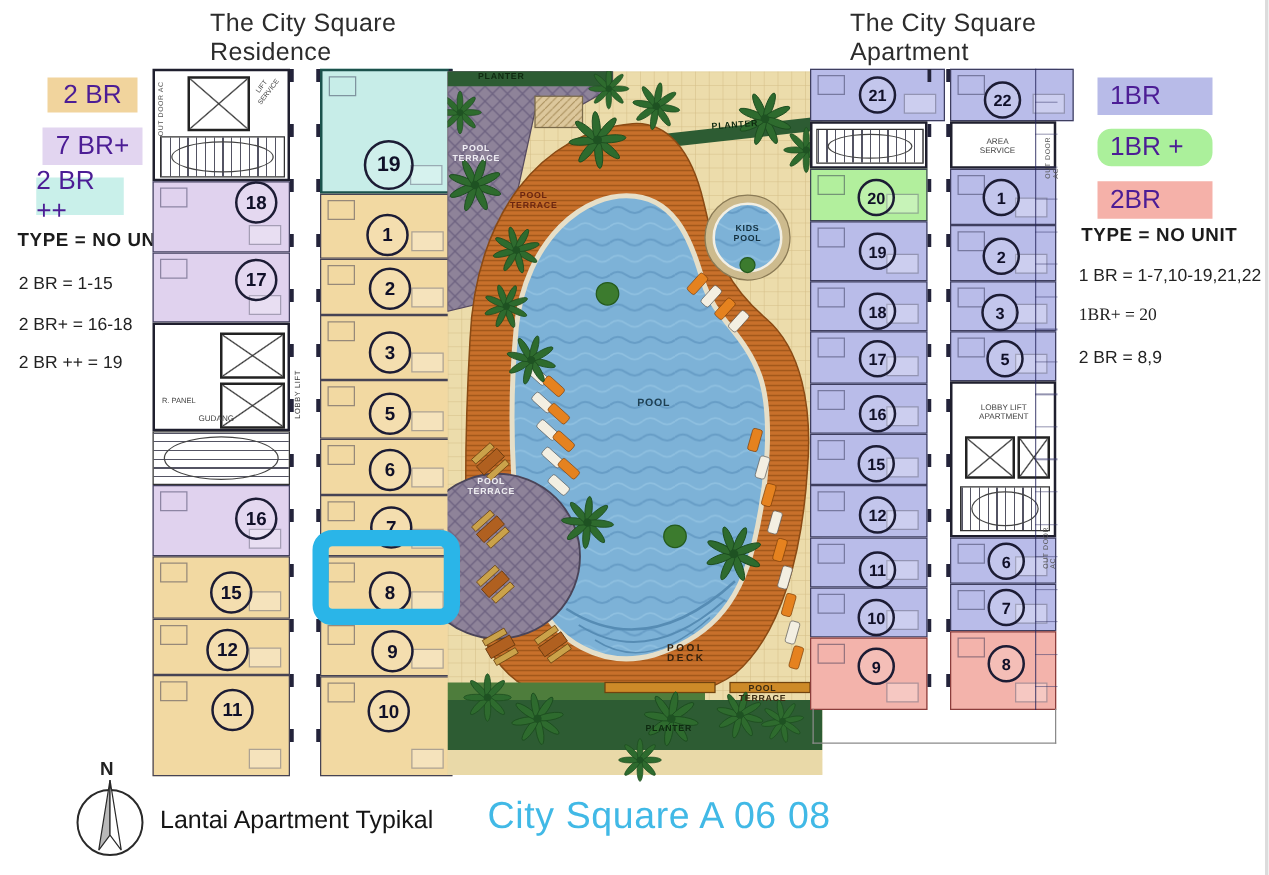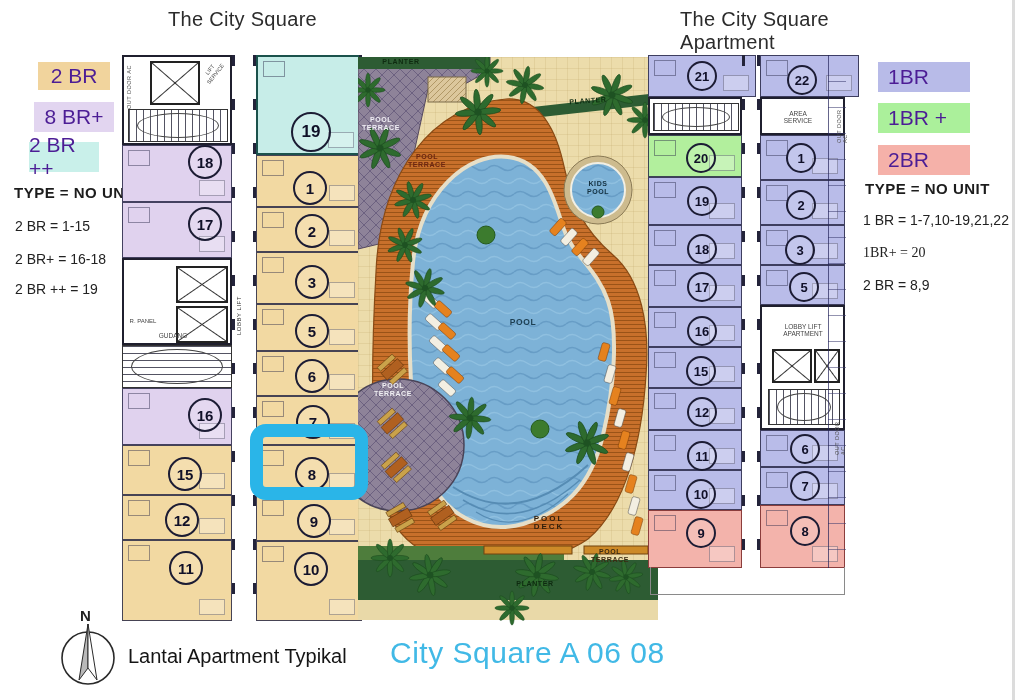--- a/index.html
+++ b/index.html
@@ -9,21 +9,21 @@
   
   .bigtitle{position:absolute;font-size:20px;line-height:23px;color:#2c2c2c;letter-spacing:.3px;}
   
   .sw{position:absolute;display:flex;align-items:center;justify-content:center;
       font-size:21px;color:#4c1d95;box-sizing:border-box;}
   .sw.leftpad{justify-content:flex-start;padding-left:10px;}
   .sw-tan{background:#f1d49d;}
   .sw-lav{background:#e2d5f0;}
   .sw-cyn{background:#c9f0ea;}
   .sw-per{background:#b8bbe8;}
-  .sw-grn{background:#abf09b;}
+  .sw-grn{background:#abf09b;border-radius:11px;}
   .sw-pnk{background:#f5b1a9;}
   .typehead{position:absolute;font-weight:bold;font-size:15px;color:#1c1c1c;letter-spacing:.5px;}
   .typeline{position:absolute;font-size:14px;color:#222;}
   
   .bldg{position:absolute;}
   .unit{position:absolute;box-sizing:border-box;border:1px solid rgba(40,40,70,.85);}
   .unit::before{content:"";position:absolute;left:5px;top:4px;width:20px;height:14px;
                 border:1px solid rgba(40,40,70,.45);}
   .unit::after{content:"";position:absolute;right:6px;bottom:5px;width:24px;height:14px;
                border:1px solid rgba(40,40,70,.35);background:rgba(255,255,255,.28);}
@@ -65,31 +65,32 @@
   .plantitle{position:absolute;font-size:30px;font-weight:500;color:#41b9e6;letter-spacing:.5px;}
   .edge{position:absolute;right:0;top:0;width:3px;height:700px;background:#dcdcdc;}
 </style>
 </head>
 <body>
 
 <div class="stage">
 
   <div class="bigtitle" style="left:168px;top:8px;">
     <div>The City Square</div>
+    <div>Residence</div>
   </div>
   <div class="bigtitle" style="left:680px;top:8px;">
     <div>The City Square</div>
     <div>Apartment</div>
   </div>
 
   <div class="sw sw-tan" style="left:38px;top:62px;width:72px;height:28px;">
     <span>2 BR</span>
     </div>
   <div class="sw sw-lav" style="left:34px;top:102px;width:80px;height:30px;">
-    <span>8 BR+</span>
+    <span>7 BR+</span>
     </div>
   <div class="sw sw-cyn" style="left:29px;top:142px;width:70px;height:30px;">
     <span>2 BR ++</span>
     </div>
   <div class="typehead" style="left:14px;top:184px;">TYPE = NO UNIT</div>
   <div class="typeline" style="left:15px;top:218px;">2 BR   = 1-15</div>
   <div class="typeline" style="left:15px;top:251px;">2 BR+ = 16-18</div>
   <div class="typeline" style="left:15px;top:281px;">2 BR ++  = 19</div>
 
   <div class="sw leftpad sw-per" style="left:878px;top:62px;width:92px;height:30px;">

